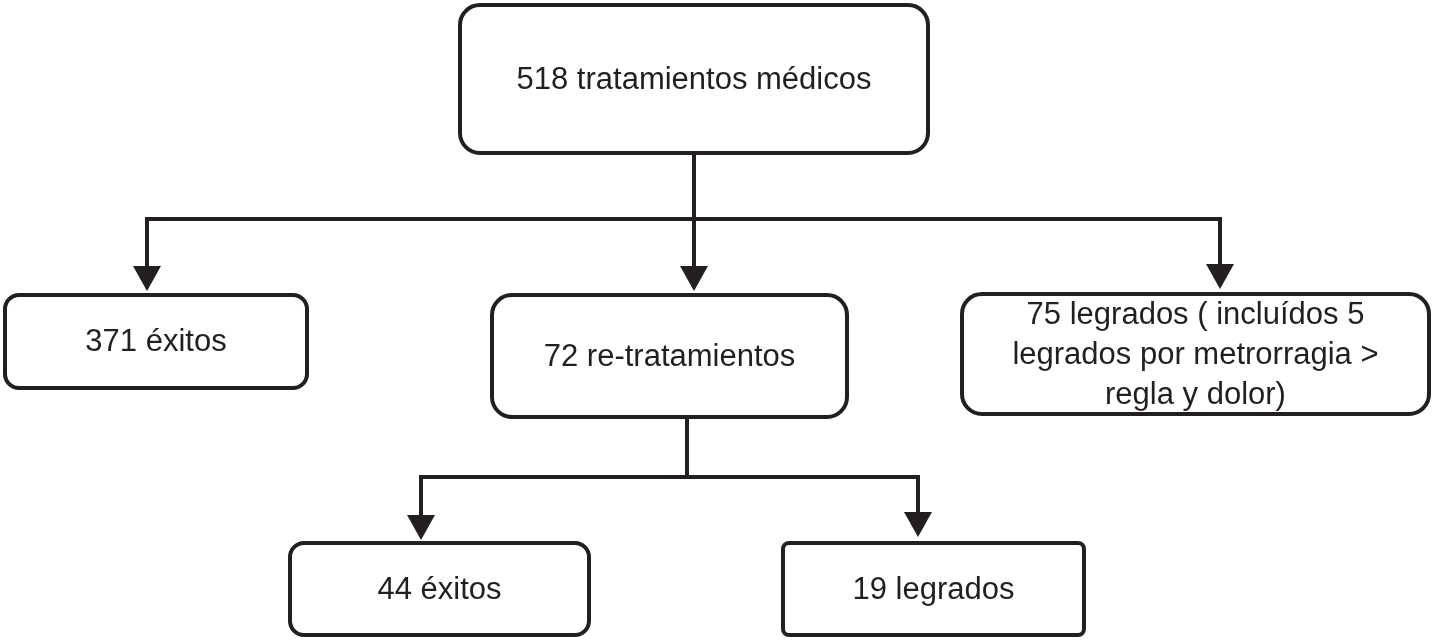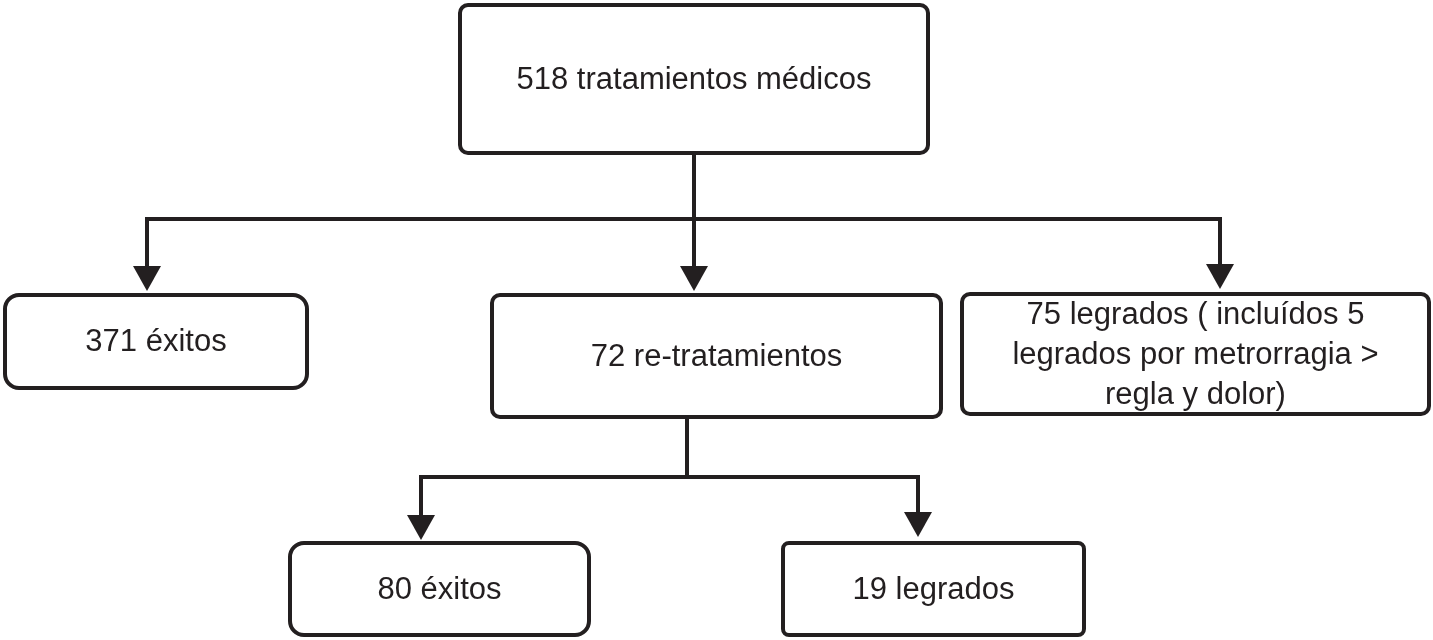--- a/index.html
+++ b/index.html
@@ -29,34 +29,34 @@
     fill: none;
   }
   .connectors polygon {
     fill: #231f20;
     stroke: none;
   }
   .node {
     position: absolute;
     box-sizing: border-box;
     border: 4px solid #231f20;
-    border-radius: 10px;
+    border-radius: 22px;
     background: #ffffff;
     display: flex;
     align-items: center;
     justify-content: center;
     text-align: center;
     font-size: 31px;
     line-height: 1.3;
     color: #231f20;
     padding: 0 14px;
   }
   .node-root        { left: 458px;  top: 3px;   width: 472px; height: 152px; }
   .node-exitos      { left: 3px;    top: 293px; width: 306px; height: 97px;  border-radius: 16px; }
-  .node-retrat      { left: 490px;  top: 293px; width: 453px; height: 126px; }
+  .node-retrat      { left: 490px;  top: 293px; width: 359px; height: 126px; }
   .node-legrados75  { left: 960px;  top: 292px; width: 471px; height: 124px; }
   .node-exitos53    { left: 288px;  top: 541px; width: 303px; height: 96px;  border-radius: 16px; }
   .node-legrados19  { left: 781px;  top: 541px; width: 305px; height: 96px;  border-radius: 8px; }
 </style>
 </head>
 <body>
 
 <div class="canvas">
 
   <svg class="connectors" viewBox="0 0 1433 640" xmlns="http://www.w3.org/2000/svg">
@@ -79,17 +79,17 @@
   </svg>
 
   <div class="node node-root">518 tratamientos médicos</div>
 
   <div class="node node-exitos">371 éxitos</div>
 
   <div class="node node-retrat">72 re-tratamientos</div>
 
   <div class="node node-legrados75">75 legrados ( incluídos 5 legrados por metrorragia &gt; regla y dolor)</div>
 
-  <div class="node node-exitos53">80 éxitos</div>
+  <div class="node node-exitos53">44 éxitos</div>
 
   <div class="node node-legrados19">19 legrados</div>
 
 </div>
 
 </body></html>

